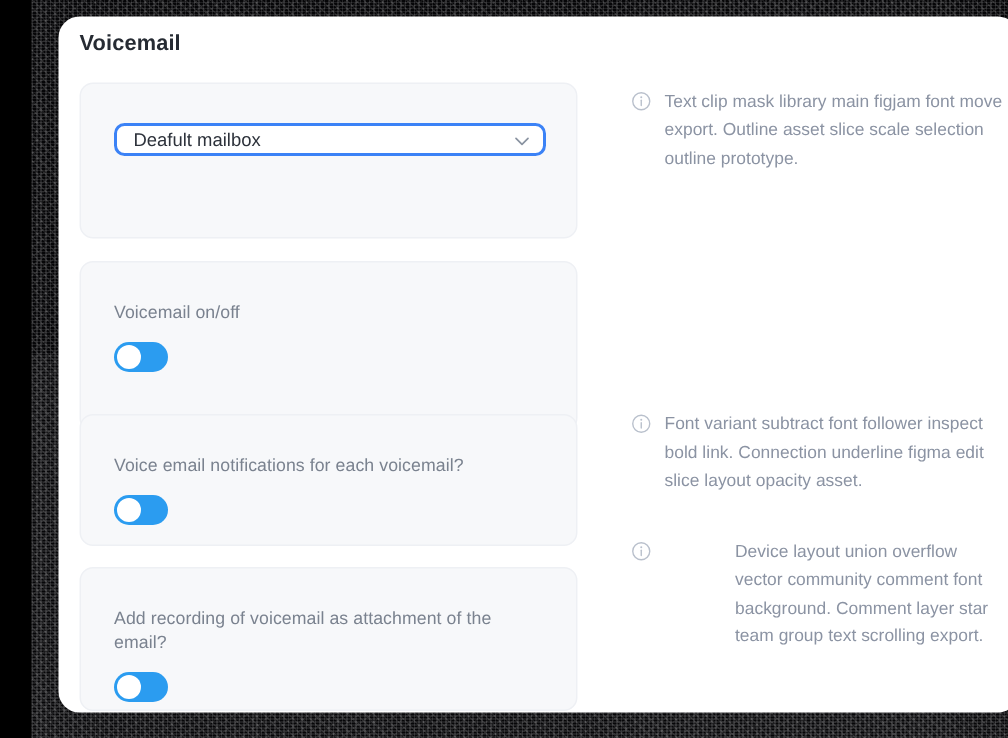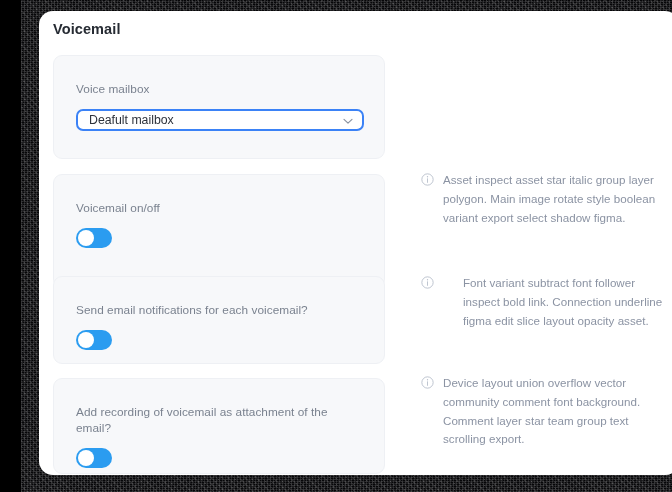--- a/index.html
+++ b/index.html
@@ -168,83 +168,82 @@
 <div id="screen">
 
   <div class="window-card">
 
     <div class="panel-title">Voicemail</div>
 
     <div class="content">
 
       <div class="setting-card" style="top:6px; height:104px;">
         <div class="setting-inner">
-          <div class="setting-label">Voice mailbox</div>
           <div class="select-wrap">
             <span class="select-value">Deafult mailbox</span>
             <span class="chev">
               <svg viewBox="0 0 12 12" width="12" height="12">
                 <path d="M2 4.3 L6 8.2 L10 4.3" fill="none" stroke="#8a93a1" stroke-width="1.15" stroke-linecap="round" stroke-linejoin="round"></path>
               </svg>
             </span>
           </div>
         </div>
       </div>
 
-
-      <div class="setting-card" style="top:125px; height:114px;">
-        <div class="setting-inner">
-          <div class="setting-label">Voicemail on/off</div>
-          <div class="toggle">
-            <span class="knob"></span>
-          </div>
-        </div>
-      </div>
-
-      <div class="info-row" style="top:122px;">
+      <div class="info-row" style="top:10px;">
         <span class="info-icon">
           <svg viewBox="0 0 14 14" width="13" height="13">
             <circle cx="7" cy="7" r="6.1" fill="none" stroke="#b9c0cc" stroke-width="1"></circle>
             <circle cx="7" cy="4.05" r="0.72" fill="#b9c0cc"></circle>
             <path d="M7 6.2 L7 10.1" stroke="#b9c0cc" stroke-width="1" stroke-linecap="round"></path>
           </svg>
         </span>
-        <span class="info-text">Asset inspect asset star italic group layer polygon. Main image rotate style boolean variant export select shadow figma.</span>
-      </div>
-
-      <div class="setting-card" style="top:227px; height:88px;">
-        <div class="setting-inner">
-          <div class="setting-label">Send email notifications for each voicemail?</div>
+        <span class="info-text">Text clip mask library main figjam font move export. Outline asset slice scale selection outline prototype.</span>
+      </div>
+
+      <div class="setting-card" style="top:125px; height:114px;">
+        <div class="setting-inner">
+          <div class="setting-label">Voicemail on/off</div>
           <div class="toggle">
             <span class="knob"></span>
           </div>
         </div>
       </div>
 
-      <div class="info-row" style="top:225px;gap:20px;">
+
+      <div class="setting-card" style="top:227px; height:88px;">
+        <div class="setting-inner">
+          <div class="setting-label">Voice email notifications for each voicemail?</div>
+          <div class="toggle">
+            <span class="knob"></span>
+          </div>
+        </div>
+      </div>
+
+      <div class="info-row" style="top:225px;">
         <span class="info-icon">
           <svg viewBox="0 0 14 14" width="13" height="13">
             <circle cx="7" cy="7" r="6.1" fill="none" stroke="#b9c0cc" stroke-width="1"></circle>
             <circle cx="7" cy="4.05" r="0.72" fill="#b9c0cc"></circle>
             <path d="M7 6.2 L7 10.1" stroke="#b9c0cc" stroke-width="1" stroke-linecap="round"></path>
           </svg>
         </span>
         <span class="info-text">Font variant subtract font follower inspect bold link. Connection underline figma edit slice layout opacity asset.</span>
       </div>
 
       <div class="setting-card" style="top:329px; height:96px;">
         <div class="setting-inner">
           <div class="setting-label">Add recording of voicemail as attachment of the email?</div>
           <div class="toggle">
             <span class="knob"></span>
           </div>
         </div>
       </div>
 
-      <div class="info-row" style="top:325px;">
+      <div class="info-row" style="top:310px;gap:47px;">
         <span class="info-icon">
           <svg viewBox="0 0 14 14" width="13" height="13">
             <circle cx="7" cy="7" r="6.1" fill="none" stroke="#b9c0cc" stroke-width="1"></circle>
             <circle cx="7" cy="4.05" r="0.72" fill="#b9c0cc"></circle>
             <path d="M7 6.2 L7 10.1" stroke="#b9c0cc" stroke-width="1" stroke-linecap="round"></path>
           </svg>
         </span>
         <span class="info-text">Device layout union overflow vector community comment font background. Comment layer star team group text scrolling export.</span>
       </div>
 

